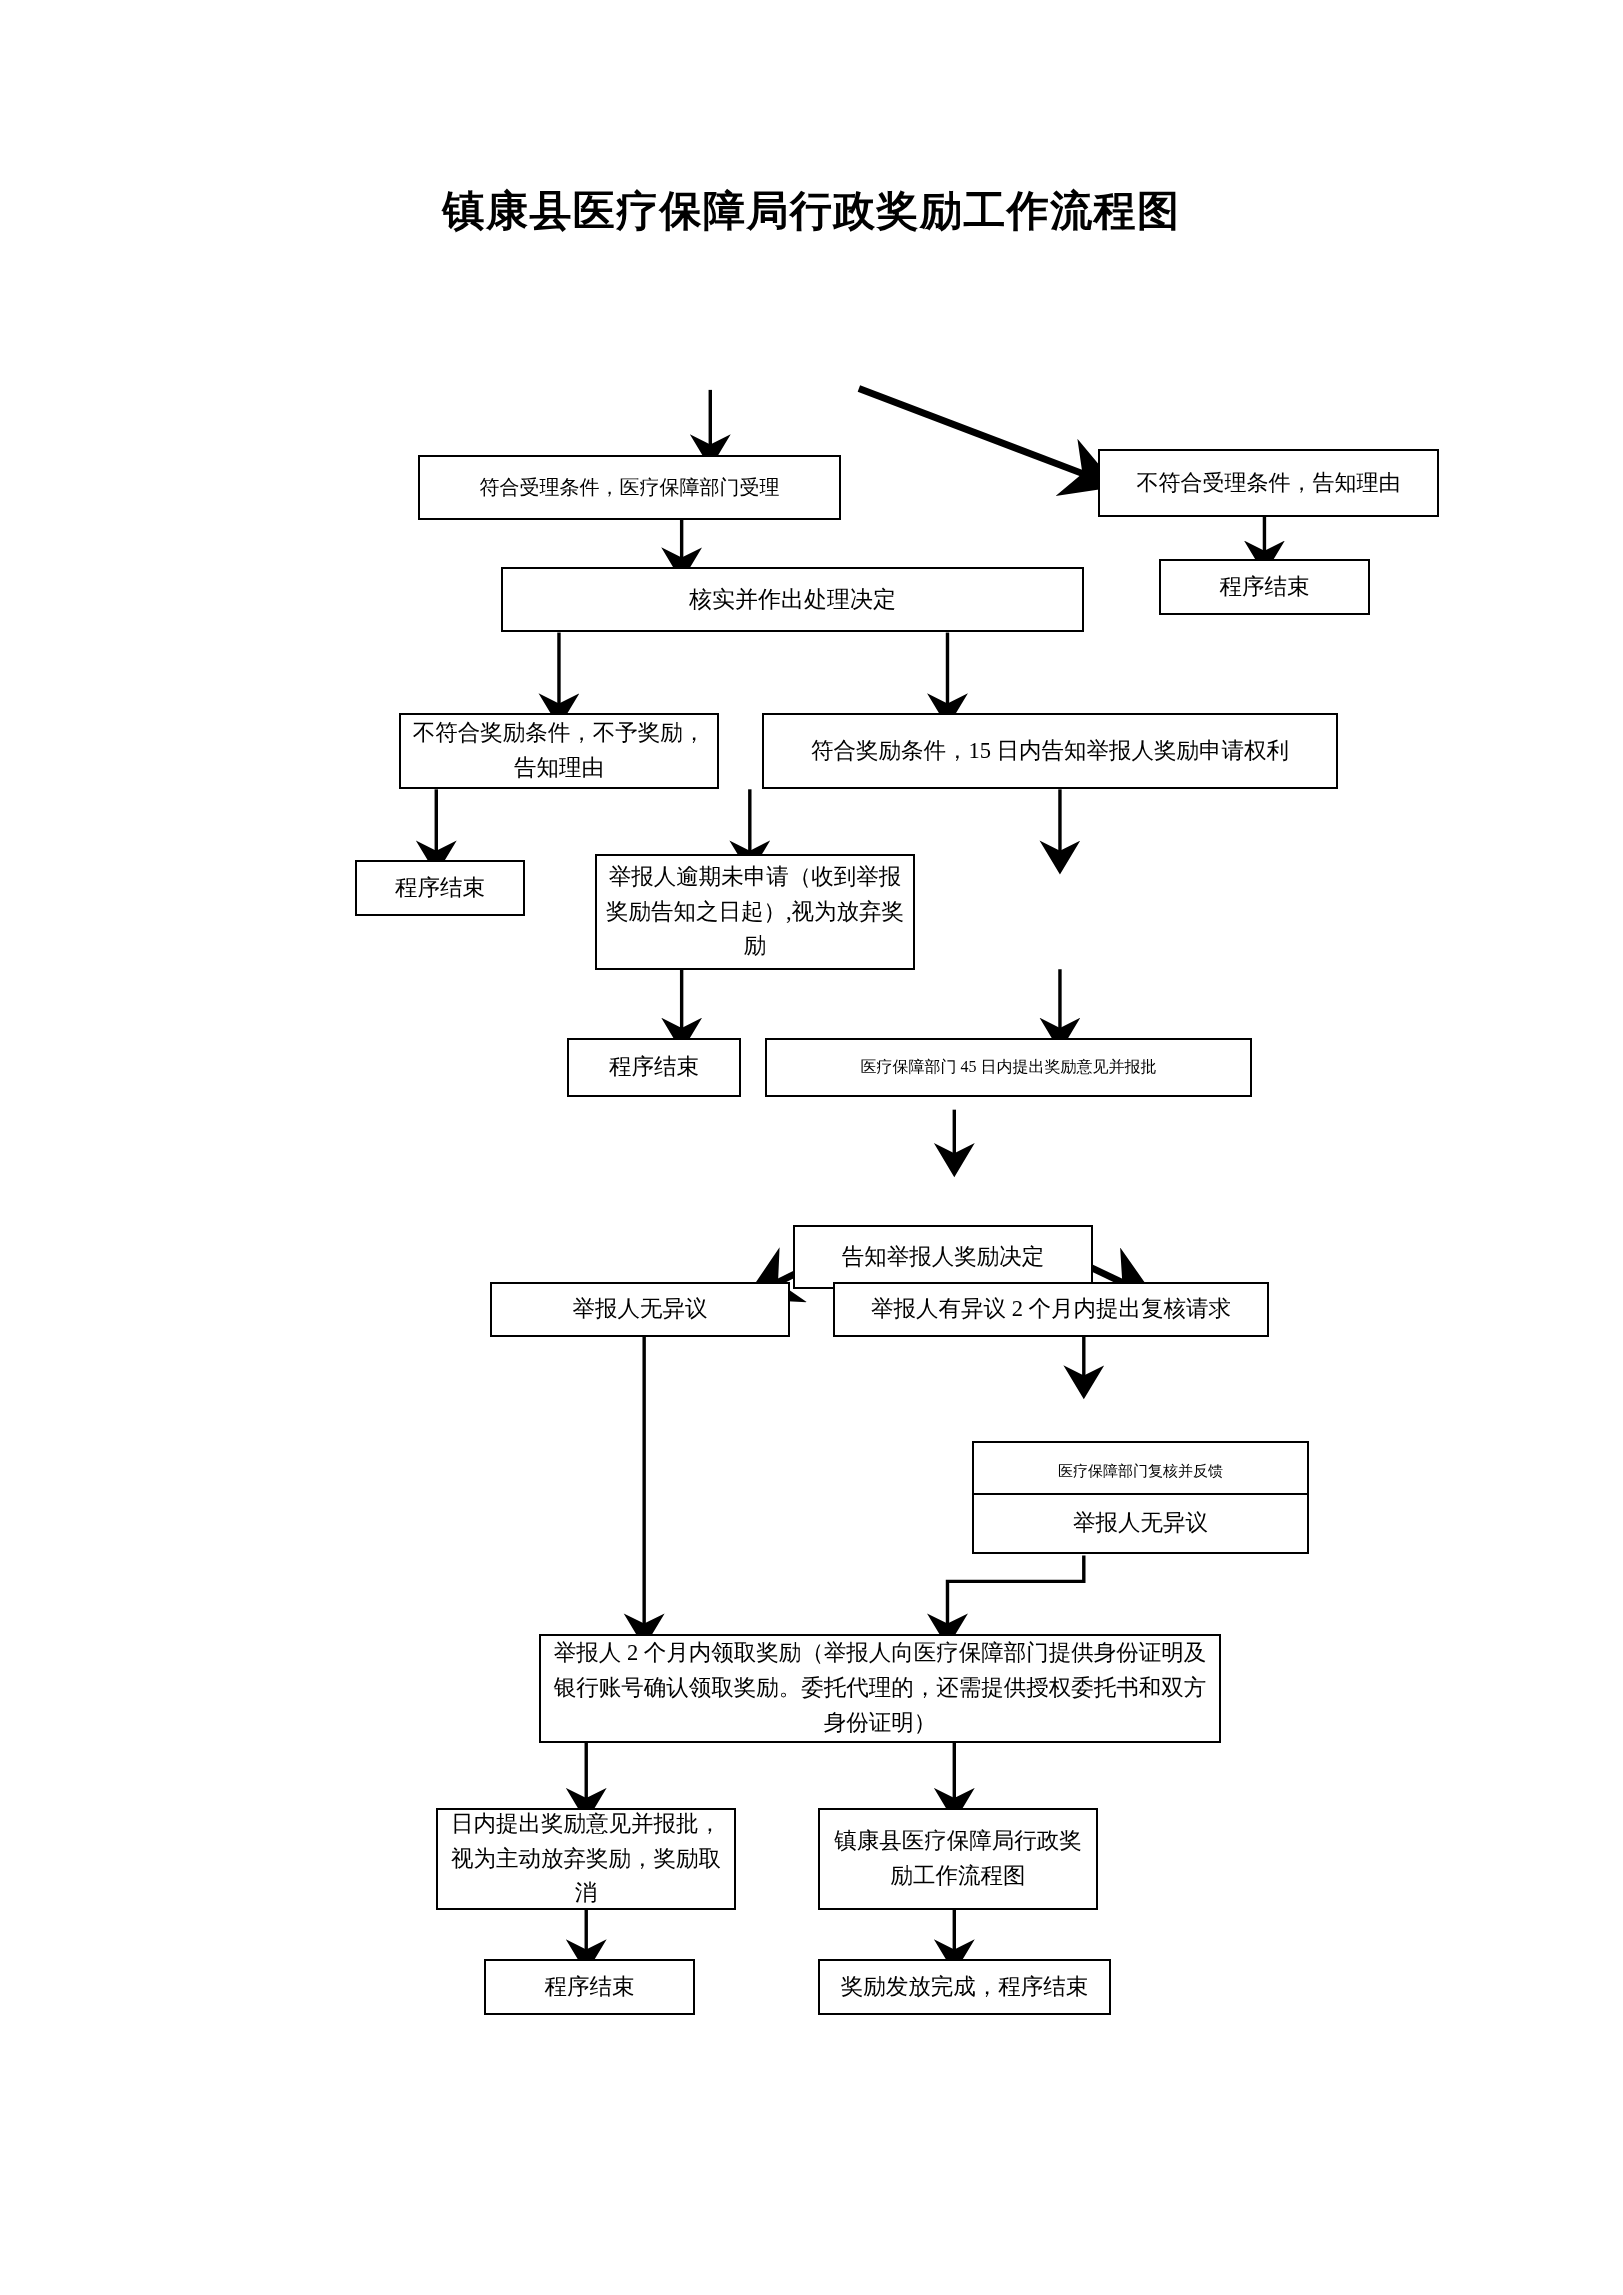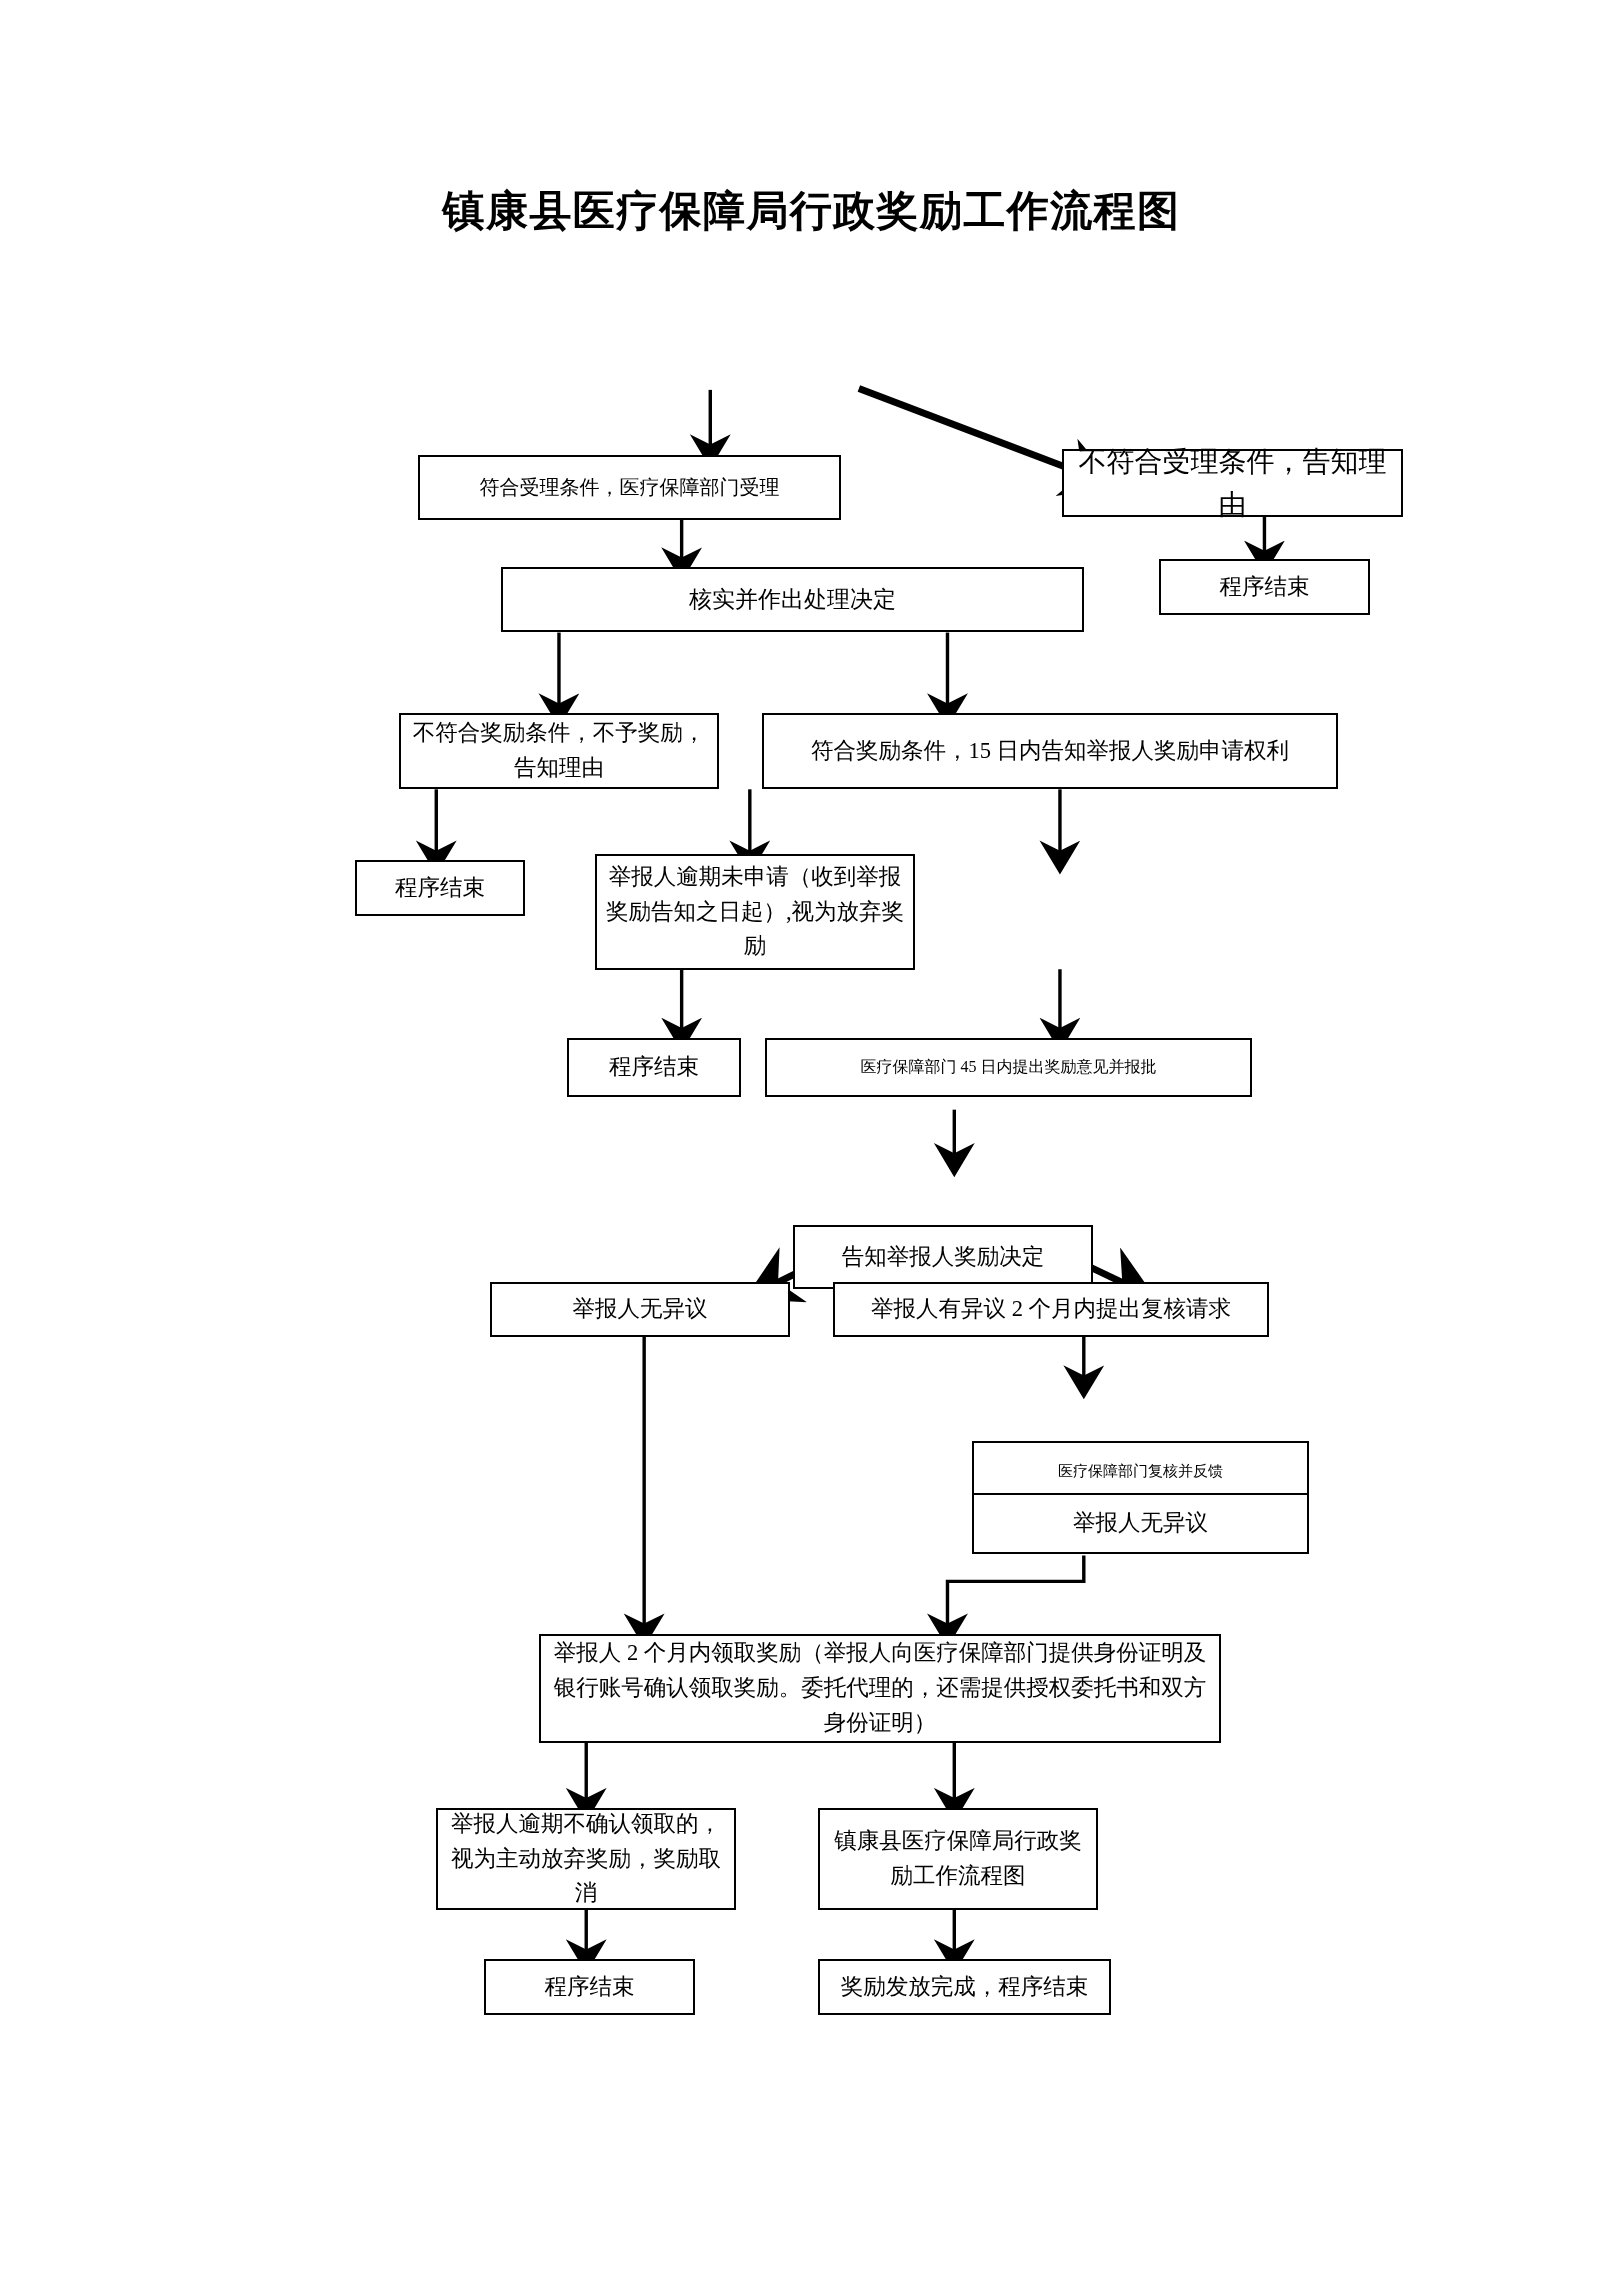--- a/index.html
+++ b/index.html
@@ -112,21 +112,21 @@
     <line x1="860" y1="2800" x2="860" y2="2870" stroke="#000" stroke-width="5" marker-end="url(#ah)"></line>
 
     <line x1="1400" y1="2800" x2="1400" y2="2870" stroke="#000" stroke-width="5" marker-end="url(#ah)"></line>
   </svg>
 
 
   <div class="node" style="left:418px; top:455px; width:423px; height:65px; font-size:20px;">
     <span class="txt">符合受理条件，医疗保障部门受理</span>
   </div>
 
-  <div class="node" style="left:1062px; top:449px; width:341px; height:68px; font-size:28px;">
+  <div class="node" style="left:1098px; top:449px; width:341px; height:68px; font-size:22px;">
     <span class="txt">不符合受理条件，告知理由</span>
   </div>
 
   <div class="node" style="left:1159px; top:559px; width:211px; height:56px; font-size:22.5px;">
     <span class="txt">程序结束</span>
   </div>
 
   <div class="node" style="left:501px; top:567px; width:583px; height:65px; font-size:23px;">
     <span class="txt">核实并作出处理决定</span>
   </div>
@@ -174,21 +174,21 @@
 
   <div class="node" style="left:972px; top:1493px; width:337px; height:61px; font-size:22.5px;">
     <span class="txt">举报人无异议</span>
   </div>
 
   <div class="node" style="left:539px; top:1634px; width:682px; height:109px; font-size:22.5px;">
     <span class="txt">举报人 2 个月内领取奖励（举报人向医疗保障部门提供身份证明及银行账号确认领取奖励。委托代理的，还需提供授权委托书和双方身份证明）</span>
   </div>
 
   <div class="node" style="left:436px; top:1808px; width:300px; height:102px; font-size:22.5px;">
-    <span class="txt">举报人逾期不确认领取的，视为主动放弃奖励，奖励取消</span>
+    <span class="txt">日内提出奖励意见并报批，视为主动放弃奖励，奖励取消</span>
   </div>
 
   <div class="node" style="left:818px; top:1808px; width:280px; height:102px; font-size:22.5px;">
     <span class="txt">镇康县医疗保障局行政奖励工作流程图</span>
   </div>
 
   <div class="node" style="left:484px; top:1959px; width:211px; height:56px; font-size:22.5px;">
     <span class="txt">程序结束</span>
   </div>
 

